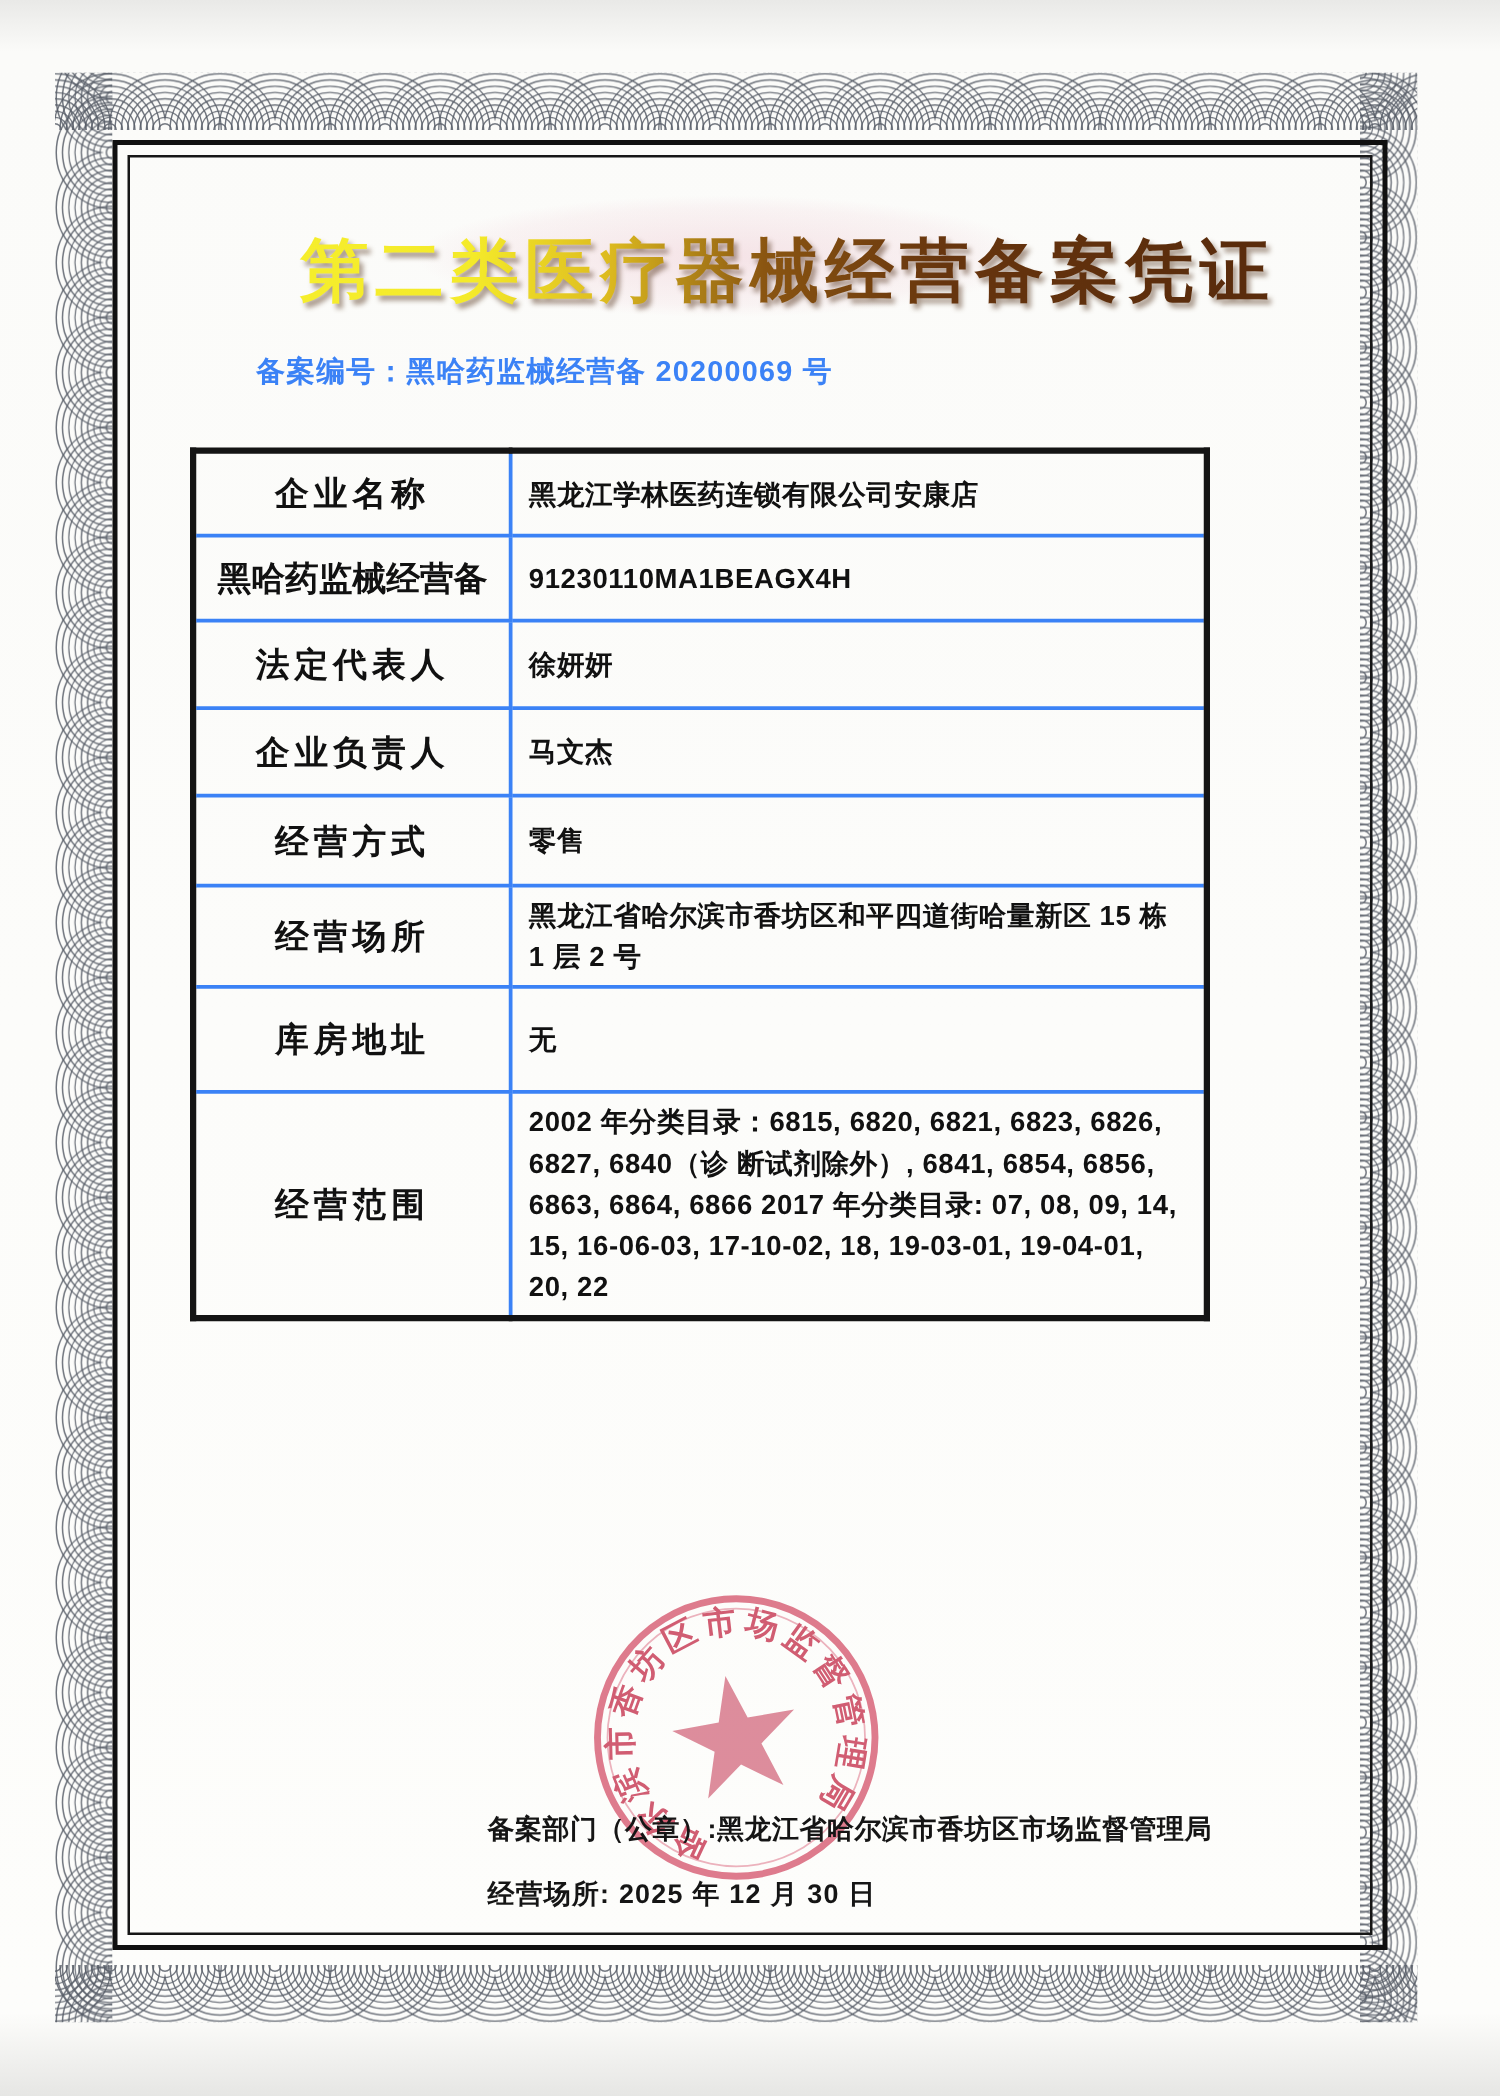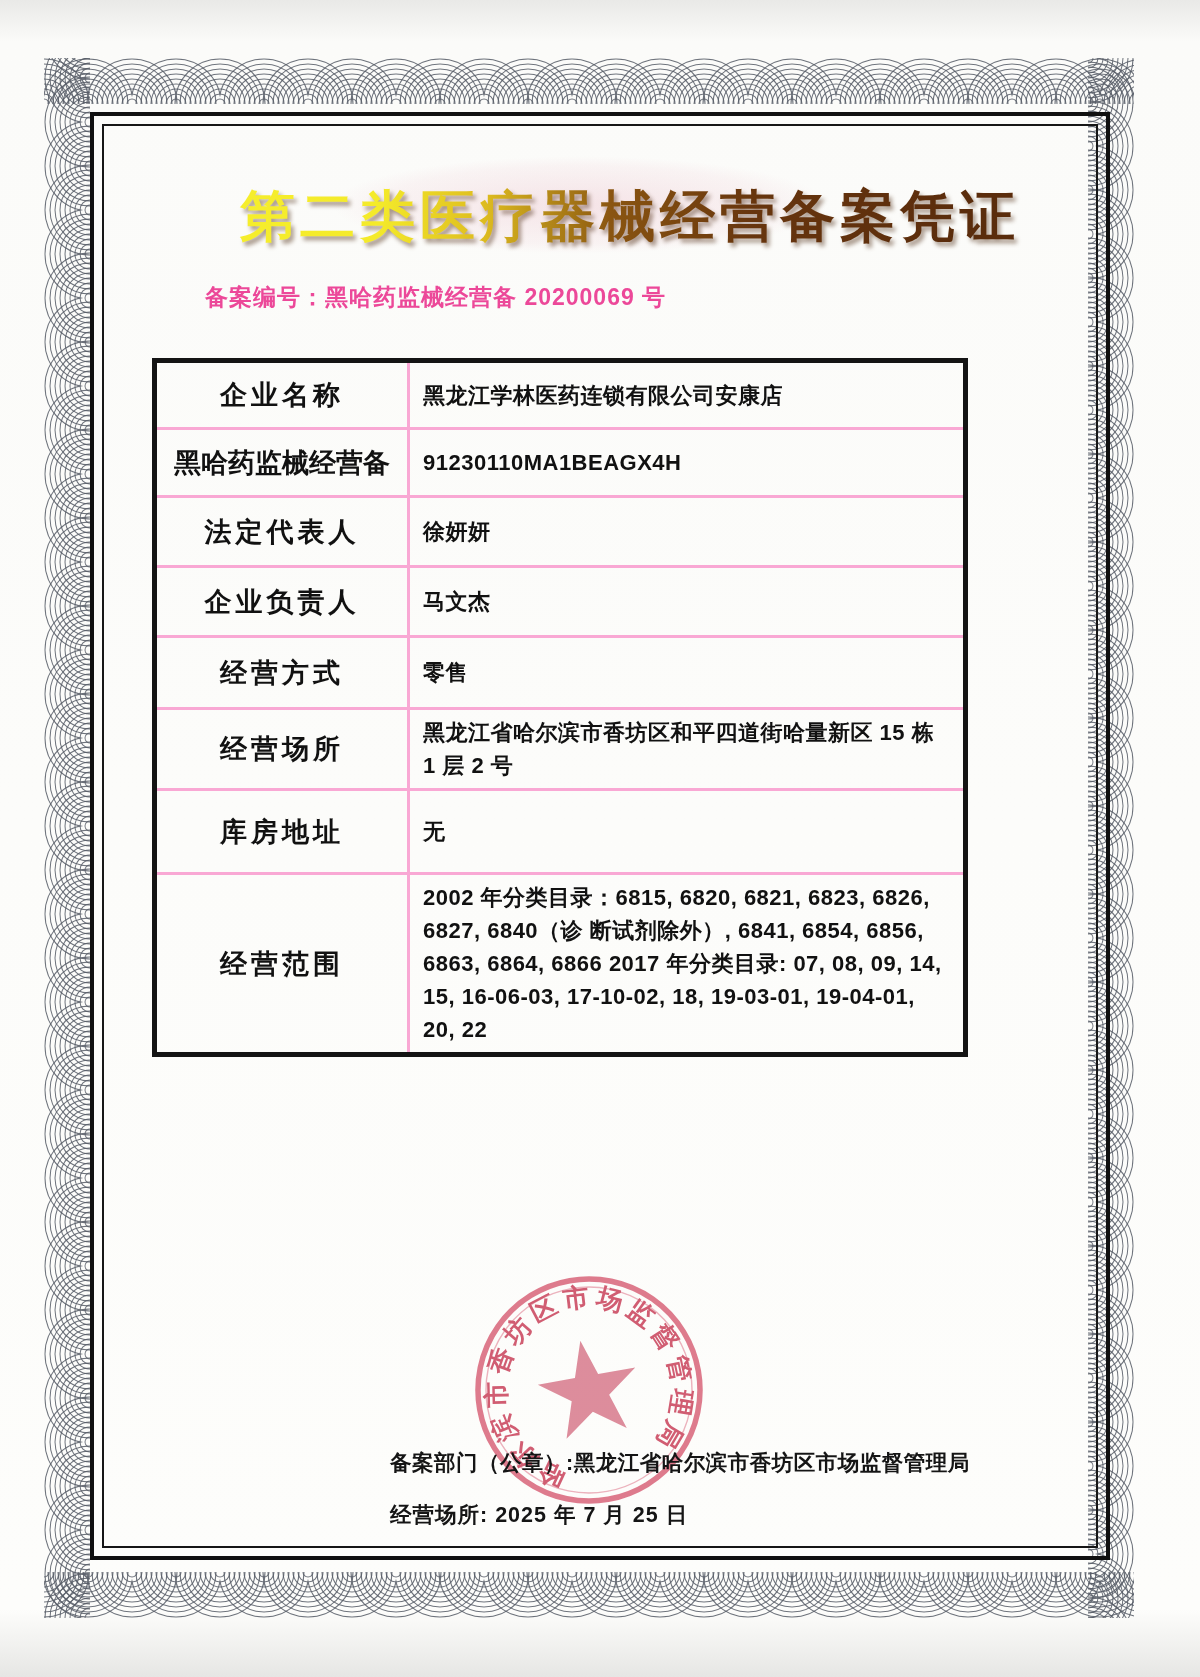--- a/index.html
+++ b/index.html
@@ -29,31 +29,31 @@
   .cert-title{
     position:absolute;left:130px;top:180px;width:890px;
     text-align:right;font-size:55px;font-weight:900;letter-spacing:5px;
     background:linear-gradient(93deg,#f6ef2d 6%,#f4ea2a 28%,#ddbb1f 40%,#8a5511 54%,#67350e 70%,#5a2c0c 94%);
     -webkit-background-clip:text;background-clip:text;color:transparent;
     filter:drop-shadow(3px 4px 2px rgba(70,35,8,0.45));
     white-space:nowrap;
   }
   .record-line{
     position:absolute;left:205px;top:282px;
-    font-size:23px;font-weight:700;letter-spacing:1px;color:#ec4899;
+    font-size:23px;font-weight:700;letter-spacing:1px;color:#3b82f6;
     white-space:nowrap;
   }
   
   .cert-table{
     position:absolute;left:152px;top:358px;width:816px;
     border-collapse:collapse;table-layout:fixed;
     border:5px solid #141414;
   }
   .cert-table td{
-    border:3px solid #f9a8d4;
+    border:3px solid #3b82f6;
     font-weight:700;color:#111;
     box-sizing:border-box;
   }
   .cert-table td.label{
     width:254px;text-align:center;vertical-align:middle;
     font-size:27px;letter-spacing:4px;
   }
   .cert-table td.value{
     vertical-align:middle;padding:6px 10px 6px 13px;
     font-size:22px;letter-spacing:0.5px;line-height:1.5;
@@ -204,15 +204,15 @@
       <polygon points="140,90 151.76,125.82 189.45,125.93 159.02,148.18 170.56,184.07 140,162 109.44,184.07 120.98,148.18 90.55,125.93 128.24,125.82" fill="#d4697f" fill-opacity="0.82"></polygon>
       <path id="sealArc" d="M 140 224 A 84 84 0 1 1 140 56 A 84 84 0 1 1 140 224" fill="none"></path>
       <text>
         <textPath href="#sealArc" startOffset="36">哈尔滨市香坊区市场监督管理局</textPath>
       </text>
     </g>
   </svg>
 
   <div class="footer-dept"><span>备案部门（公章）:</span><span>黑龙江省哈尔滨市香坊区市场监督管理局</span></div>
 
-  <div class="footer-date"><span>经营场所: </span><span>2025 年 7 月 25 日</span></div>
+  <div class="footer-date"><span>经营场所: </span><span>2025 年 12 月 30 日</span></div>
 
 </div>
 
 </body></html>

